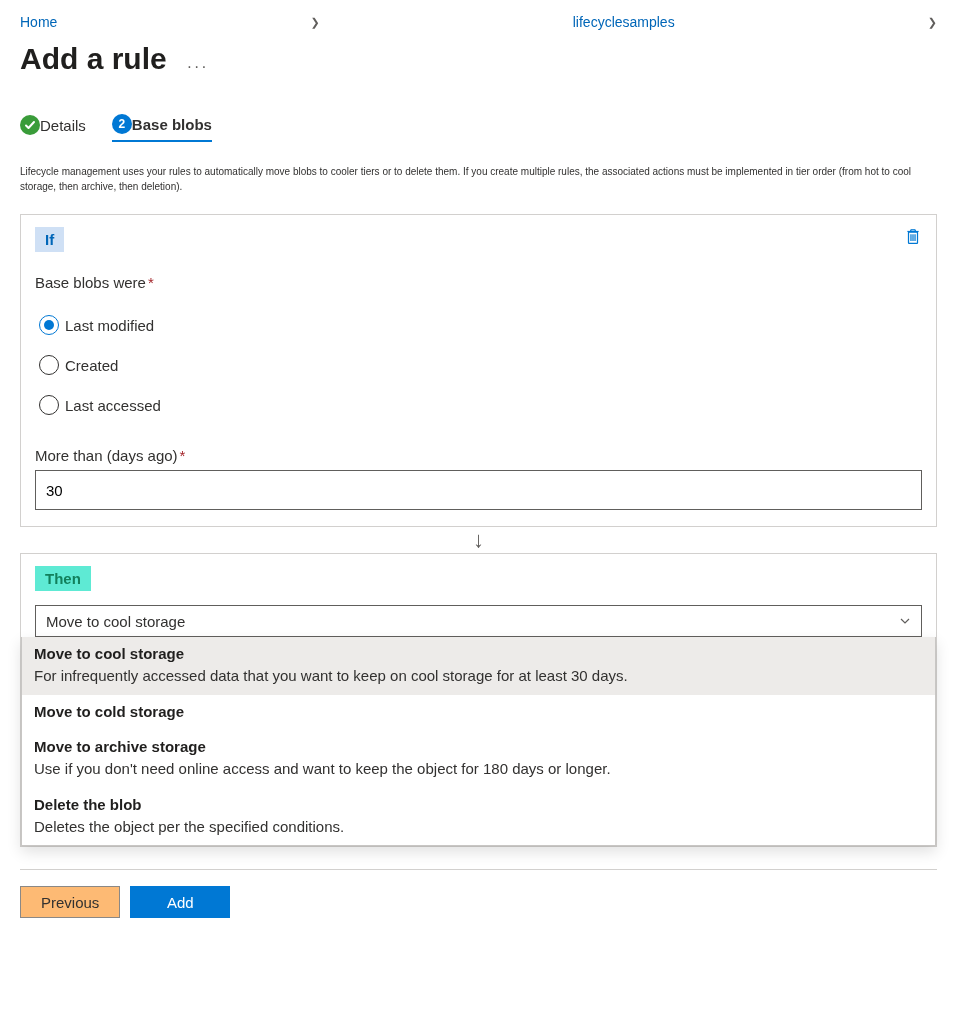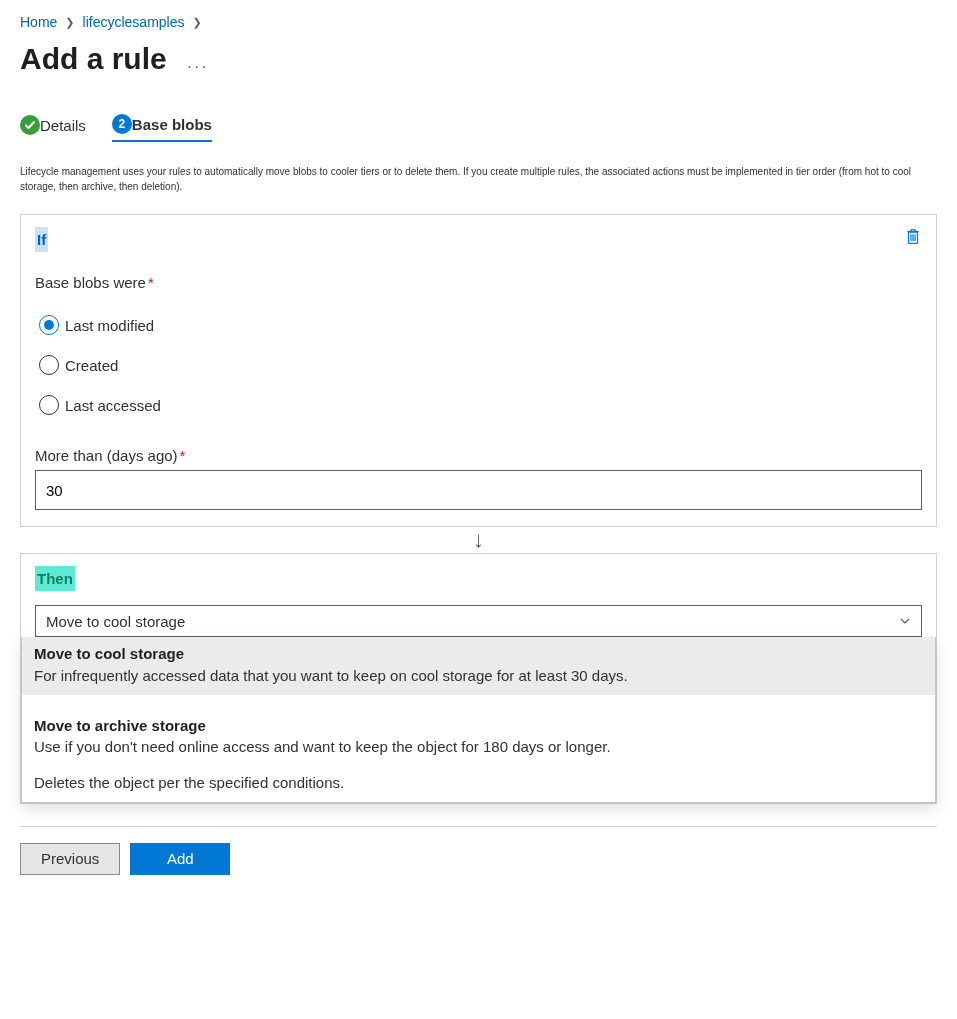--- a/index.html
+++ b/index.html
@@ -14,20 +14,21 @@
   }
   a { color: #0066b8; text-decoration: none; }
 
   
   .breadcrumb {
     display: flex;
     align-items: center;
     gap: 8px;
     font-size: 14px;
     color: #0066b8;
+    justify-content: space-between;
   }
   .breadcrumb .chev {
     color: #605e5c;
     font-size: 11px;
   }
 
   
   .title-row {
     display: flex;
     align-items: flex-end;
@@ -89,21 +90,21 @@
 
   
   .card {
     border: 1px solid #d2d0ce;
     margin-top: 20px;
     padding: 12px 14px 16px 14px;
     position: relative;
   }
   .card-label {
     display: inline-block;
-    padding: 4px 2px;
+    padding: 4px 10px;
     font-size: 15px;
     font-weight: 600;
   }
   .label-if   { background: #cfe0f5; color: #0066b8; }
   .label-then { background: #5eead4; color: #12805c; }
 
   .delete-btn {
     position: absolute;
     top: 12px; right: 14px;
     width: 18px; height: 18px;
@@ -202,21 +203,21 @@
   }
 
   
   .footer-btns { display: flex; gap: 10px; }
   .btn {
     min-width: 100px;
     height: 32px;
     font-size: 15px;
     font-family: inherit;
     border: 1px solid #8a8886;
-    background: #e5e5e5;
+    background: #fdba74;
     color: #323130;
     padding: 0 20px;
     cursor: pointer;
   }
   .btn.primary {
     background: #0078d4;
     border-color: #0078d4;
     color: #fff;
   }
 </style>
@@ -307,26 +308,28 @@
         </svg>
     </span>
   </div>
 
   <div class="dropdown" style="margin-left:-14px; margin-right:-14px;">
     <div class="dropdown-item selected">
       <div class="opt-title">Move to cool storage</div>
       <div class="opt-desc">For infrequently accessed data that you want to keep on cool storage for at least 30 days.</div>
     </div>
     <div class="dropdown-item">
+      <div class="opt-title">Move to cold storage</div>
     </div>
     <div class="dropdown-item">
       <div class="opt-title">Move to archive storage</div>
       <div class="opt-desc">Use if you don't need online access and want to keep the object for 180 days or longer.</div>
     </div>
     <div class="dropdown-item">
+      <div class="opt-title">Delete the blob</div>
       <div class="opt-desc">Deletes the object per the specified conditions.</div>
     </div>
   </div>
 </div>
 
 <hr class="footer-sep">
 
 <div class="footer-btns">
   <button class="btn">Previous</button>
   <button class="btn primary">Add</button>

